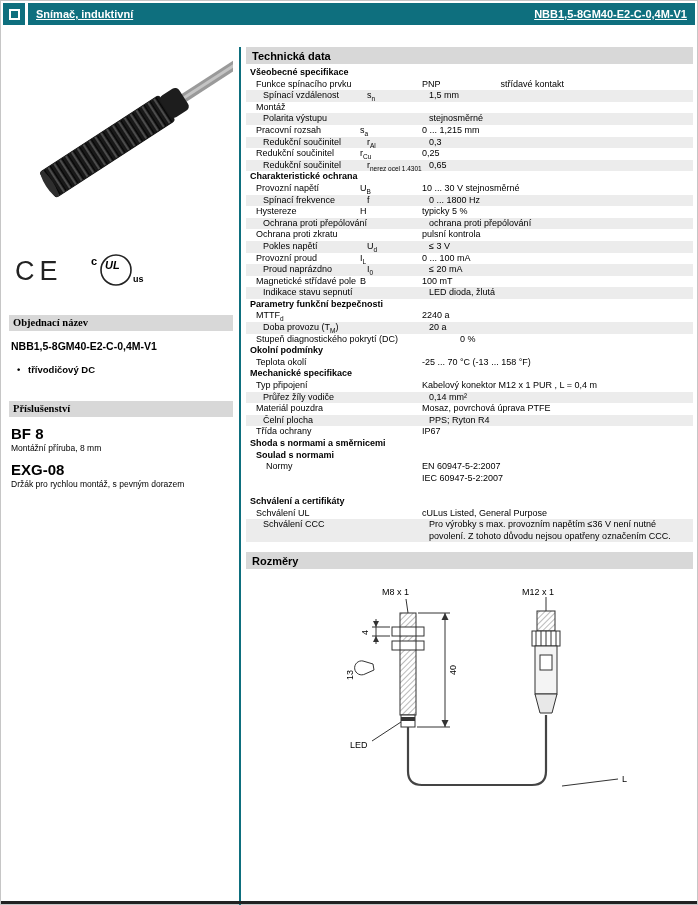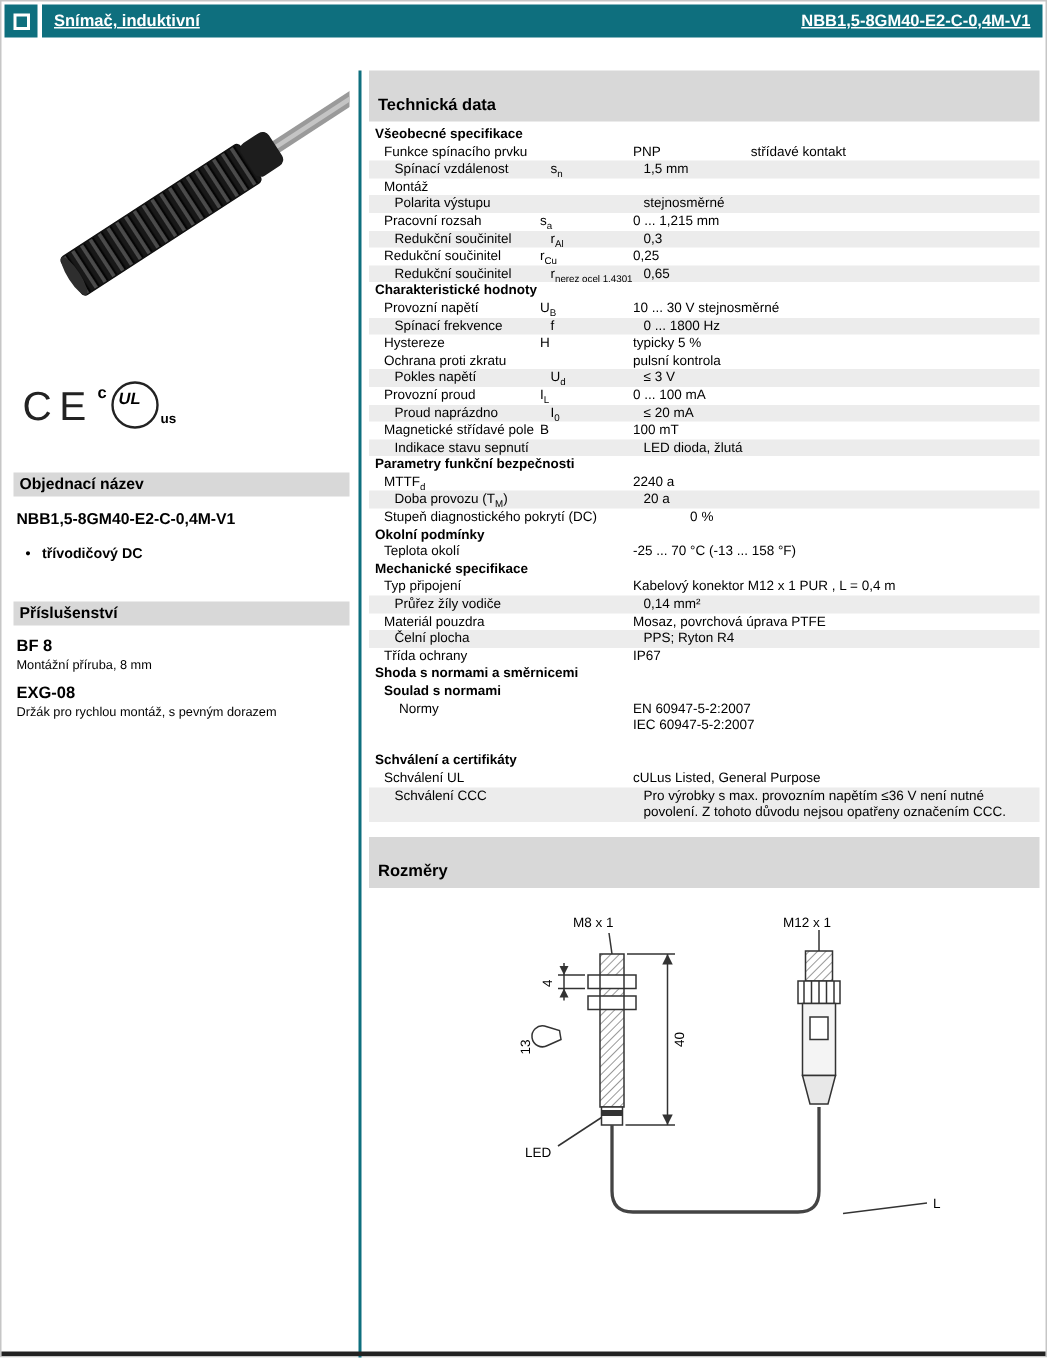--- a/index.html
+++ b/index.html
@@ -19,35 +19,35 @@
 
   
   .topbar{position:absolute;top:2px;left:2px;right:2px;height:22px;display:flex;}
   .logo{width:22px;height:22px;background:var(--accent);display:flex;align-items:center;justify-content:center;margin-right:3px;flex:none;}
   .logo-inner{width:11px;height:11px;border:2px solid #fff;}
   .titlebar{flex:1;background:var(--accent);color:#fff;display:flex;align-items:center;justify-content:space-between;padding:0 8px;font-size:11px;font-weight:bold;text-decoration:underline;}
 
   
   .left{position:absolute;left:8px;top:34px;width:224px;}
   .photo{display:block;}
-  .marks{display:flex;align-items:center;padding-left:6px;height:48px;margin-top:2px;}
+  .marks{display:flex;align-items:center;gap:26px;padding-left:6px;height:48px;margin-top:2px;}
   .ce{font-size:27px;letter-spacing:5px;color:#222;line-height:30px;}
-  .bar{background:var(--bar);font-weight:bold;font-size:10.5px;padding:2px 4px;height:16px;line-height:12px;}
+  .bar{background:var(--bar);font-weight:bold;font-size:10.5px;padding:2px 4px;height:16px;line-height:12px;font-family:Liberation Serif, serif;}
   .ord-bar{margin-top:20px;}
   .code{font-weight:bold;font-size:10.5px;margin:9px 0 0 2px;}
   .features{margin:10px 0 0 8px;list-style:none;}
   .features li{font-weight:bold;font-size:9.5px;line-height:15px;padding-left:11px;position:relative;}
   .features li::before{content:"\2022";position:absolute;left:0;}
   .acc-bar{margin-top:24px;}
-  .acc-name{font-weight:bold;font-size:11px;margin:8px 0 0 2px;}
+  .acc-name{font-weight:bold;font-size:15px;margin:8px 0 0 2px;}
   .acc-desc{font-size:8.5px;margin:1px 0 0 2px;}
 
   
   .right{position:absolute;left:238px;top:46px;width:454px;min-height:850px;border-left:2px solid var(--accent);padding-left:5px;}
-  .secbar{background:var(--bar);font-weight:bold;font-size:11px;padding:17px 6px;height:17px;line-height:13px;}
+  .secbar{background:var(--bar);font-weight:bold;font-size:11px;padding:3px 6px;height:17px;line-height:13px;}
   .tech-table{margin-top:3px;}
   .trow{display:flex;min-height:11.6px;font-size:9px;line-height:11.6px;padding-left:10px;}
   .trow.alt{background:var(--stripe);padding-left:17px;}
   .trow.sec-header{font-weight:bold;padding-left:4px;background:#fff;}
   .trow.subhead{font-weight:bold;}
   .trow.gap{height:11px;background:#fff;}
   .tlabel{flex:0 0 104px;white-space:nowrap;}
   .tlabel.ind2{padding-left:10px;}
   .tsym{flex:0 0 62px;}
   .tval{flex:1;white-space:pre-line;padding-right:4px;}
@@ -152,35 +152,40 @@
         <div class="trow">
           <span class="tlabel">Redukční součinitel</span>
           <span class="tsym">r<sub>Cu</sub></span>
           <span class="tval">0,25</span>
         </div>
         <div class="trow alt">
           <span class="tlabel">Redukční součinitel</span>
           <span class="tsym">r<sub>nerez ocel 1.4301</sub></span>
           <span class="tval">0,65</span>
         </div>
-        <div class="trow sec-header">Charakteristické hodnoty</div>
+        <div class="trow sec-header">Charakteristické ochrana</div>
         <div class="trow">
           <span class="tlabel">Provozní napětí</span>
           <span class="tsym">U<sub>B</sub></span>
           <span class="tval">10 ... 30 V stejnosměrné</span>
         </div>
         <div class="trow alt">
           <span class="tlabel">Spínací frekvence</span>
           <span class="tsym">f</span>
           <span class="tval">0 ... 1800 Hz</span>
         </div>
         <div class="trow">
           <span class="tlabel">Hystereze</span>
           <span class="tsym">H</span>
           <span class="tval">typicky 5  %</span>
+        </div>
+        <div class="trow alt">
+          <span class="tlabel">Ochrana proti přepólování</span>
+          <span class="tsym"></span>
+          <span class="tval">ochrana proti přepólování</span>
         </div>
         <div class="trow">
           <span class="tlabel">Ochrana proti zkratu</span>
           <span class="tsym"></span>
           <span class="tval">pulsní kontrola</span>
         </div>
         <div class="trow alt">
           <span class="tlabel">Pokles napětí</span>
           <span class="tsym">U<sub>d</sub></span>
           <span class="tval">≤ 3 V</span>

